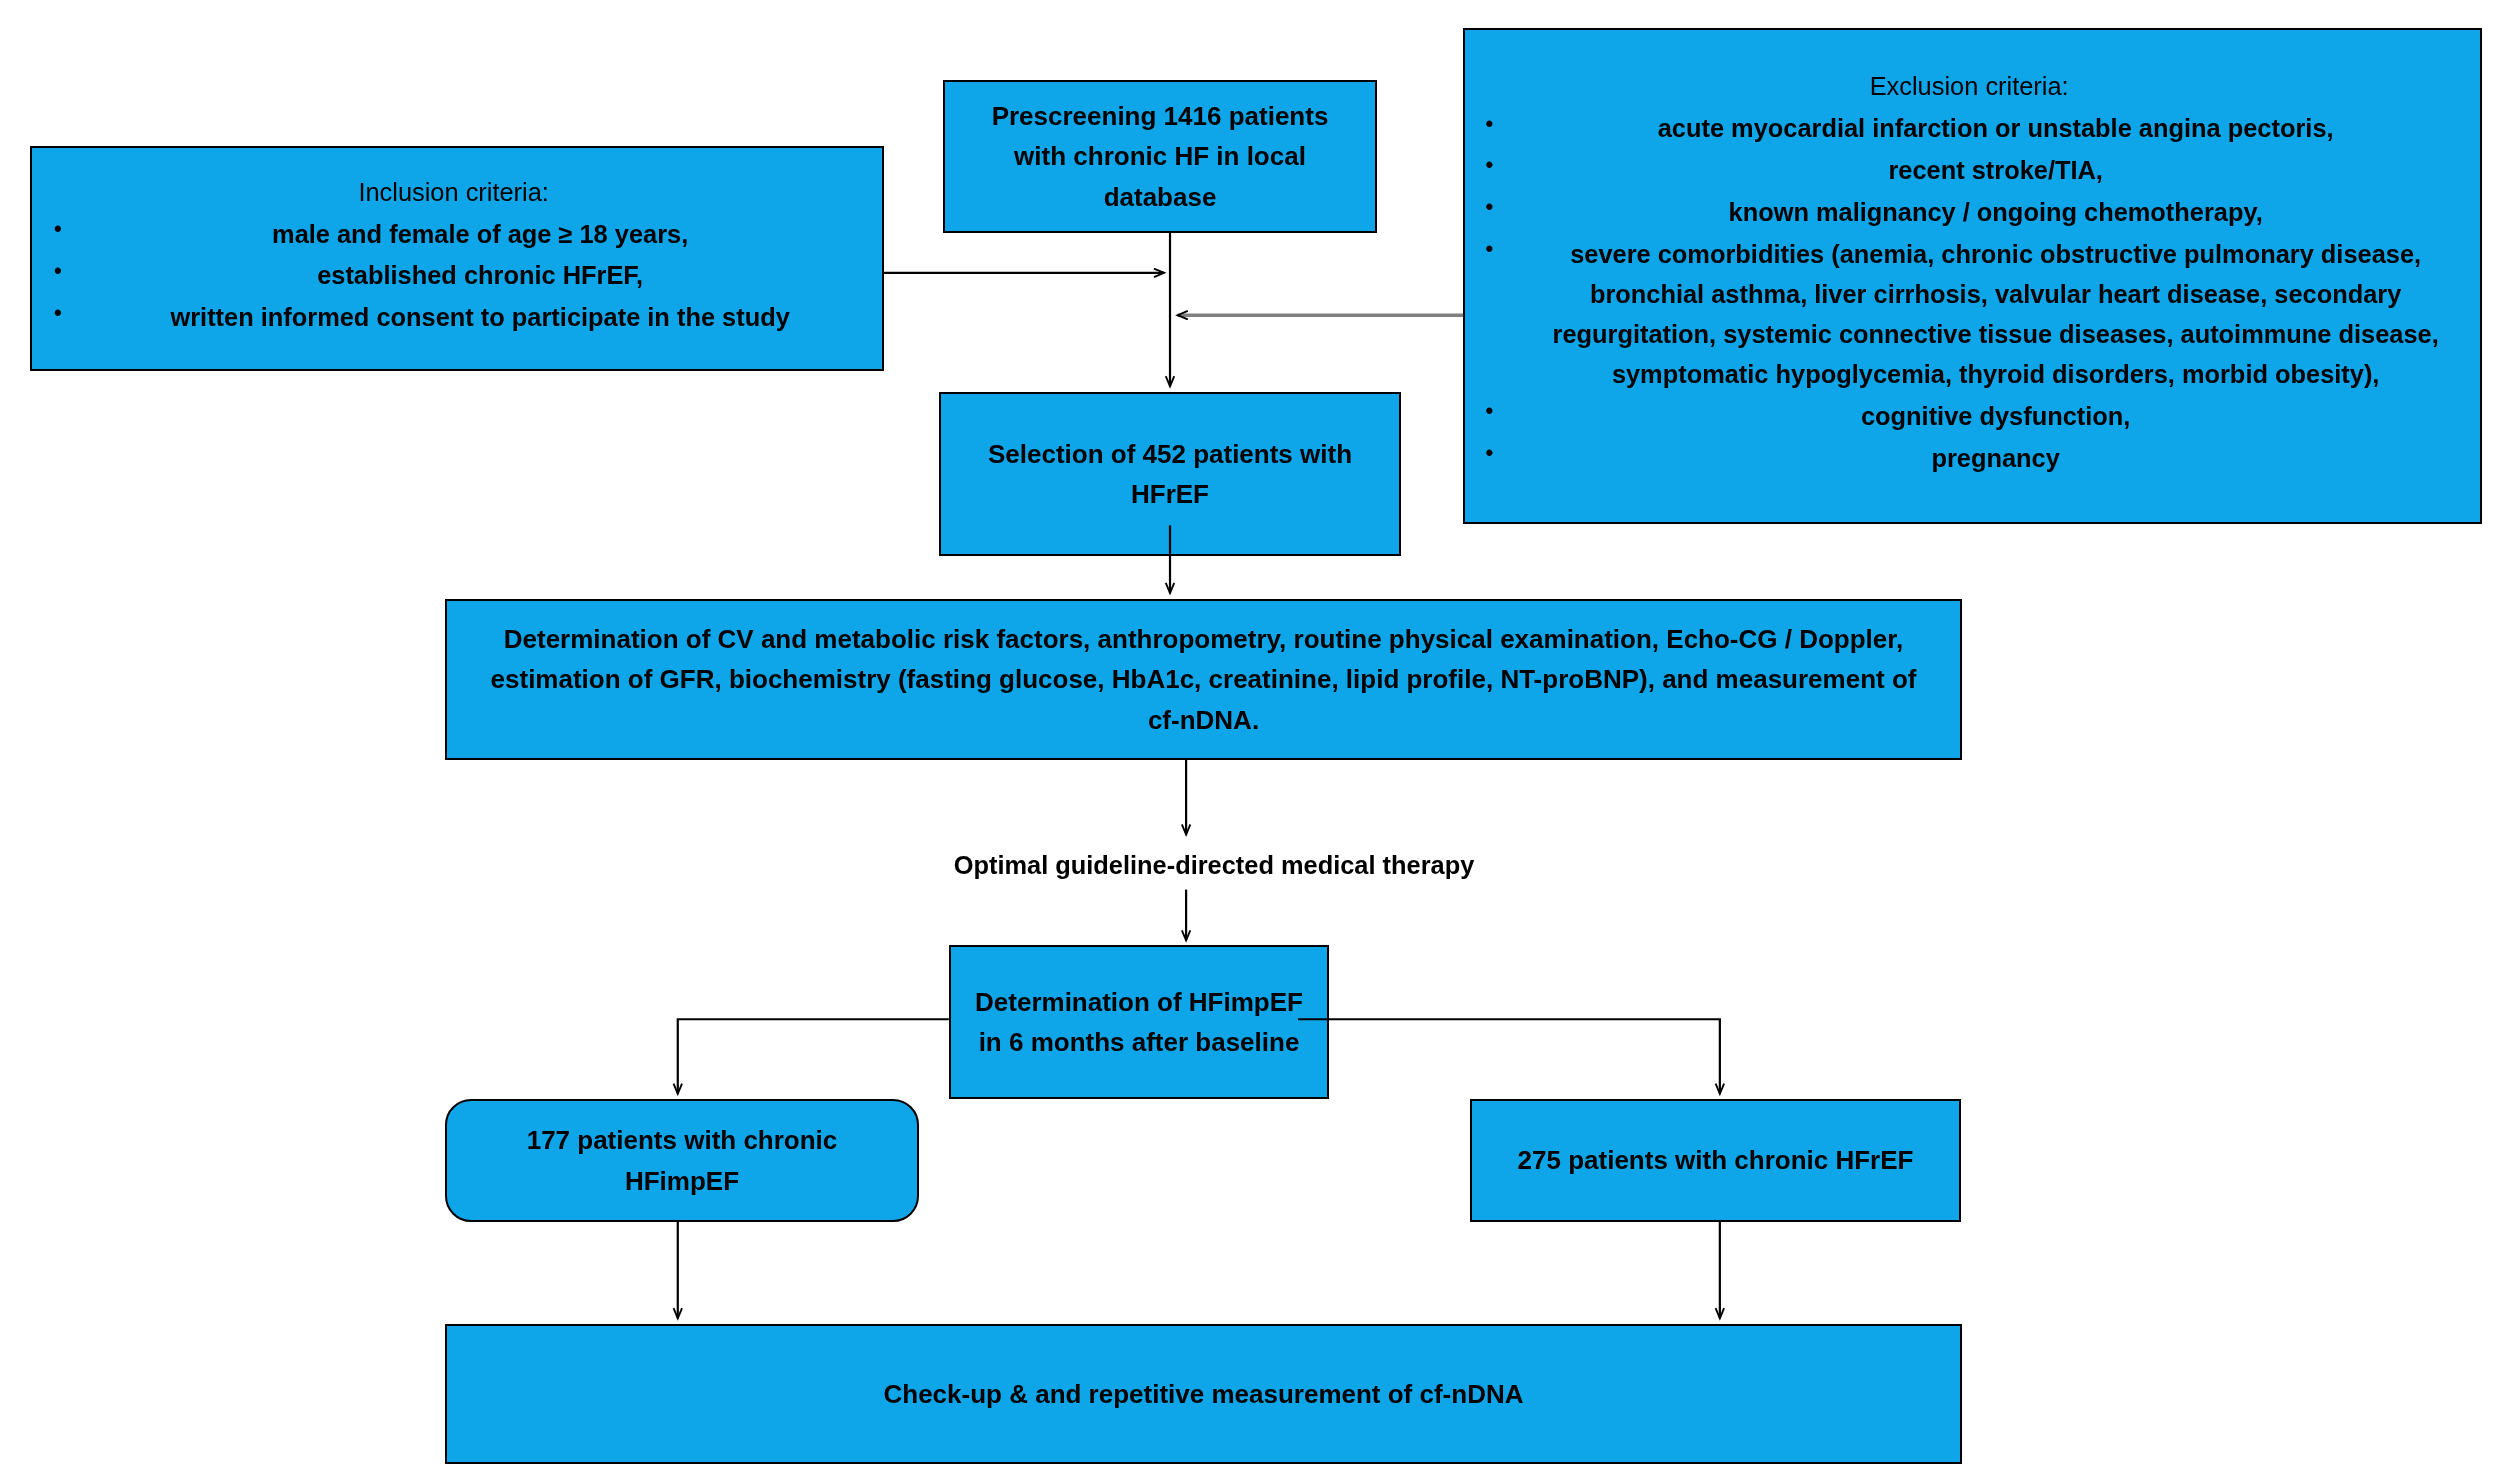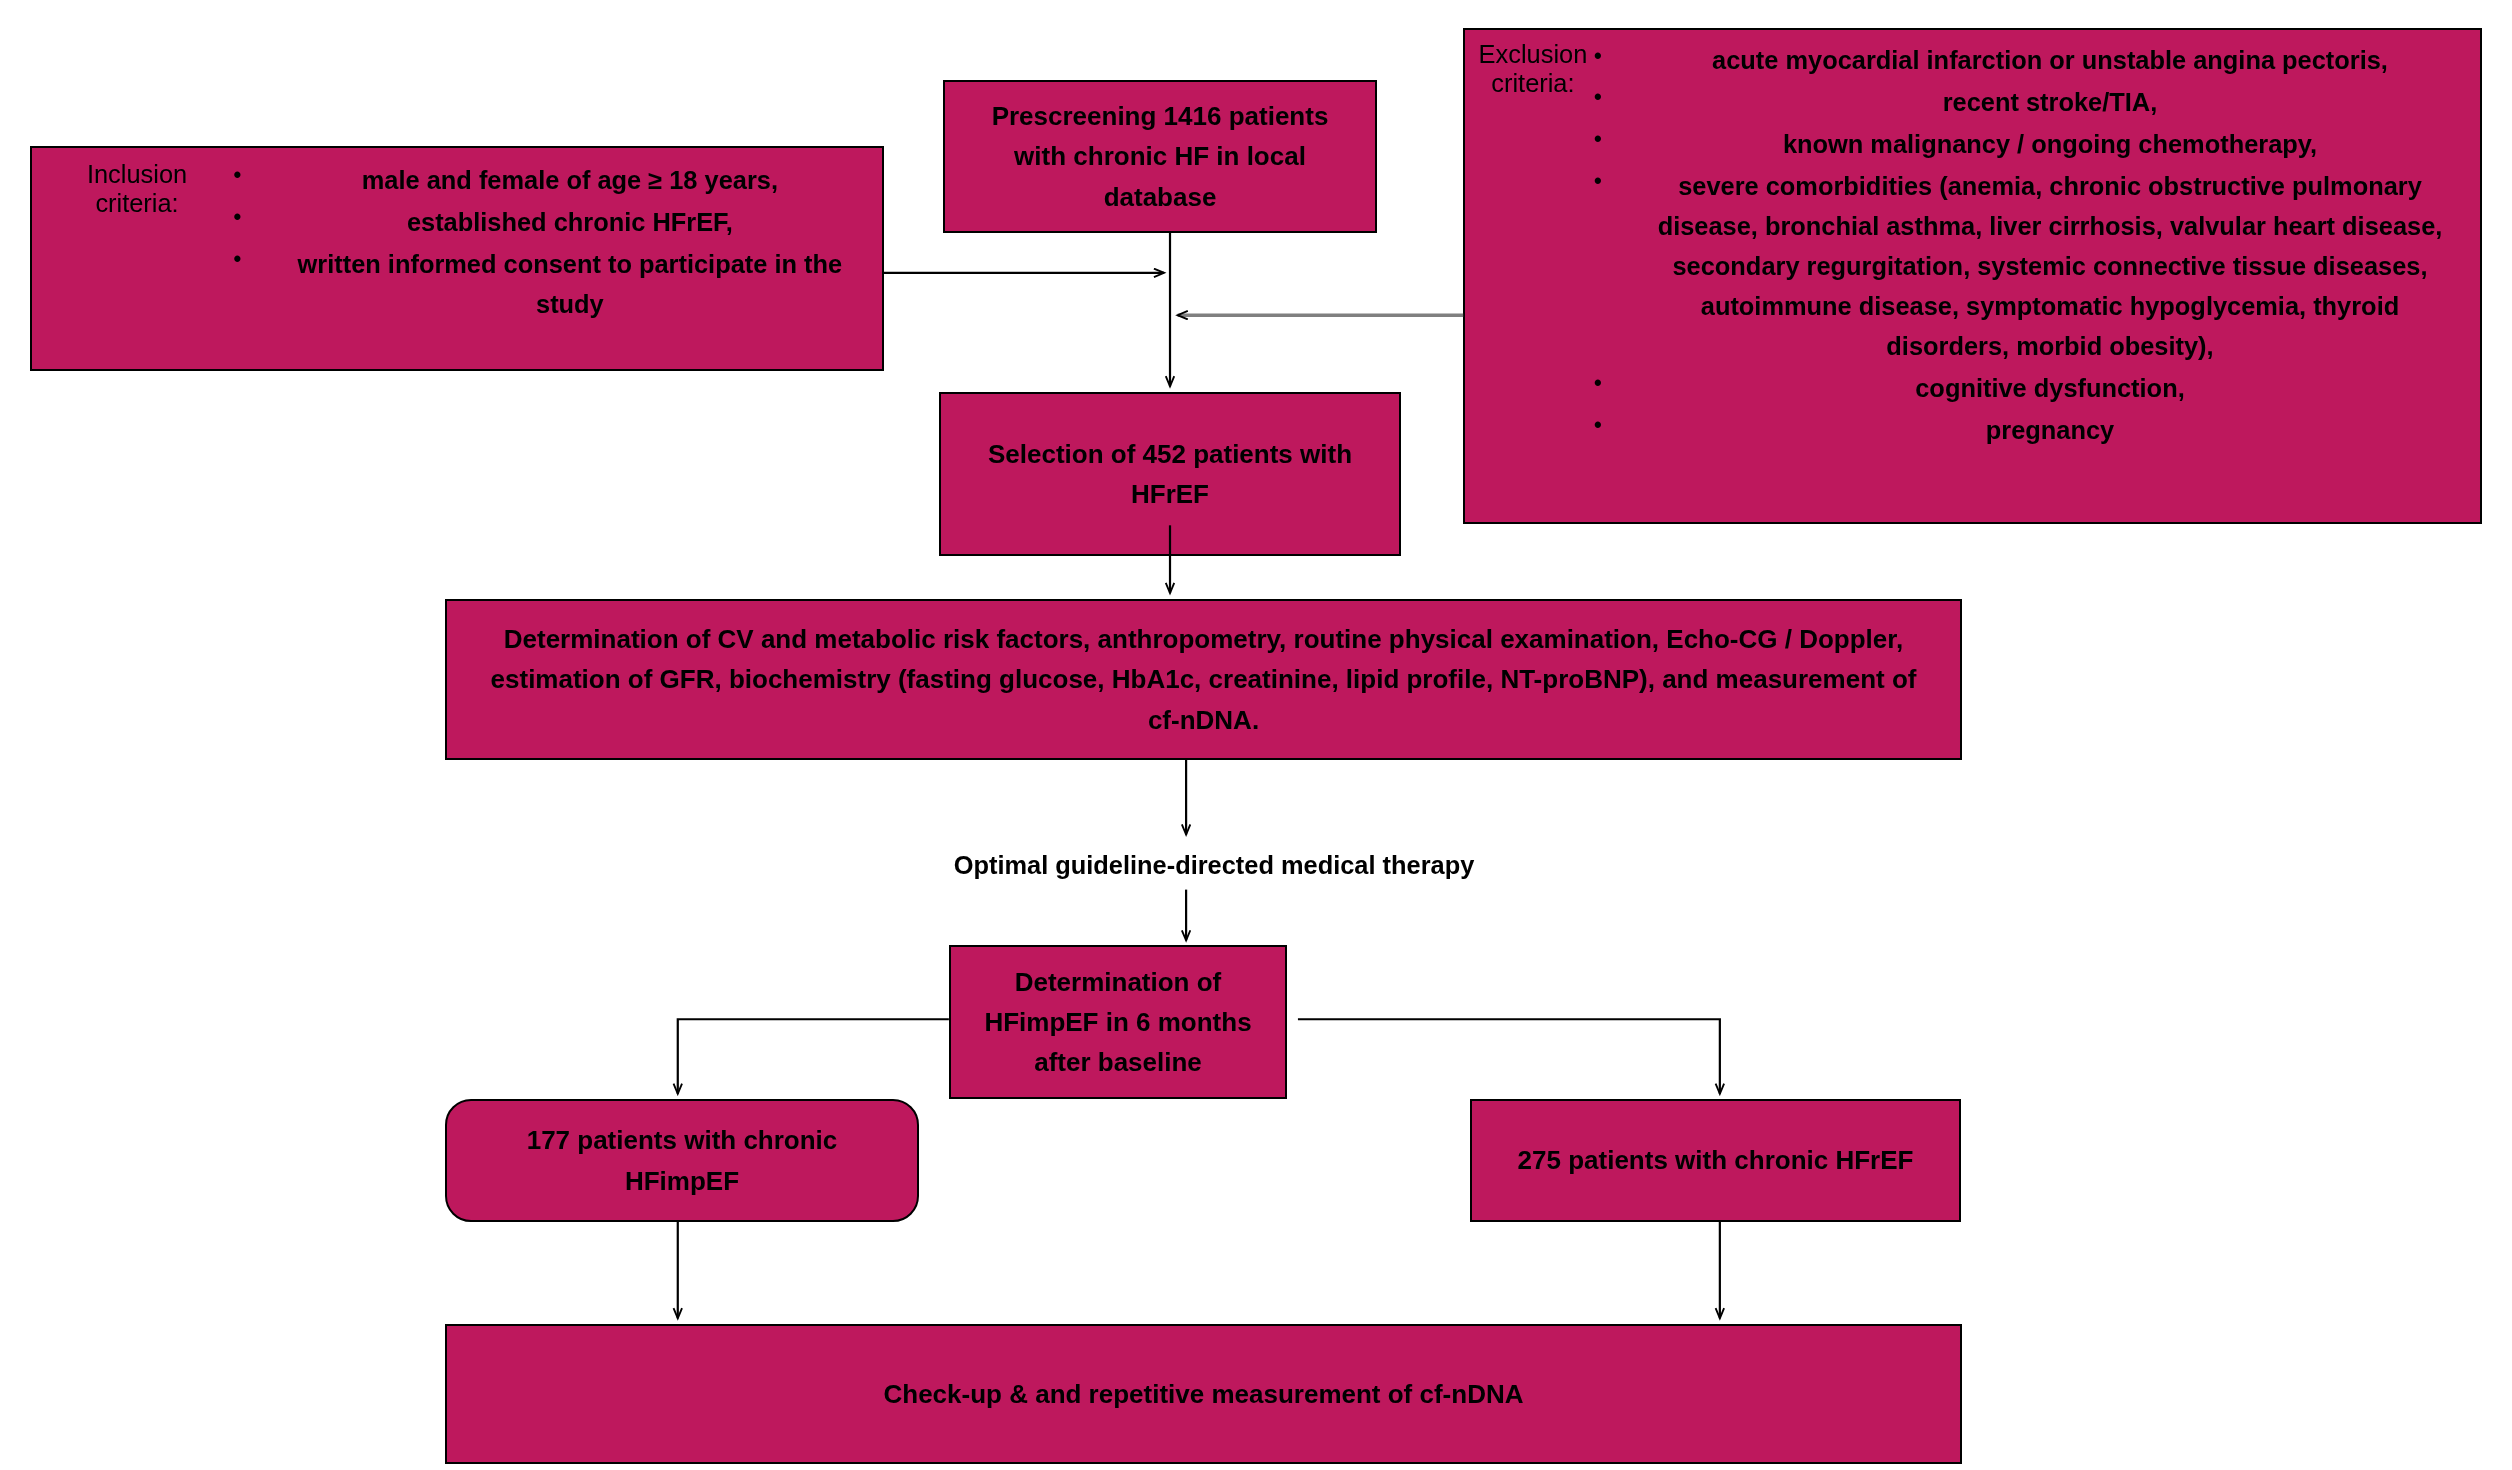--- a/index.html
+++ b/index.html
@@ -13,23 +13,23 @@
     height: 1470px;
     background: #ffffff;
     font-family: "Liberation Sans", sans-serif;
     color: #000000;
     overflow: hidden;
   }
   .node {
     position: absolute;
     box-sizing: border-box;
     border: 2.5px solid #000000;
-    background: #be185d;
+    background: #0ea5e9;
     display: flex;
-    flex-direction: row;
+    flex-direction: column;
     justify-content: center;
   }
   .node-center {
     align-items: center;
     text-align: center;
   }
   .bold-text {
     font-weight: bold;
     line-height: 1.55;
   }
@@ -109,21 +109,21 @@
   <div class="node node-center" style="left:939px; top:392px; width:462px; height:164px; padding:5.1px 25.4px;">
     <div class="bold-text" style="font-size:26px;">Selection of 452 patients with HFrEF</div>
   </div>
 
   <div class="node node-center" style="left:445px; top:599px; width:1517px; height:161px; padding:5.1px 29px;">
     <div class="bold-text" style="font-size:26px;">Determination of CV and metabolic risk factors,  anthropometry, routine physical examination, Echo-CG / Doppler, estimation of GFR, biochemistry (fasting glucose, HbA1c, creatinine, lipid profile, NT-proBNP), and measurement of cf-nDNA.</div>
   </div>
 
   <div class="free-label" style="left:875px; top:851px; width:678px; text-align:center;">Optimal guideline-directed medical therapy</div>
 
-  <div class="node node-center" style="left:949px; top:945px; width:338px; height:154px; padding:5.1px 18.6px;">
+  <div class="node node-center" style="left:949px; top:945px; width:380px; height:154px; padding:5.1px 18.6px;">
     <div class="bold-text" style="font-size:26px;">Determination of HFimpEF in 6 months after baseline</div>
   </div>
 
   <div class="node node-center" style="left:445px; top:1099px; width:474px; height:123px; padding:5.1px 22px;border-radius:26px;">
     <div class="bold-text" style="font-size:26px;">177 patients with chronic HFimpEF</div>
   </div>
 
   <div class="node node-center" style="left:1470px; top:1099px; width:491px; height:123px; padding:5.1px 22px;">
     <div class="bold-text" style="font-size:26px;">275 patients with chronic HFrEF</div>
   </div>

